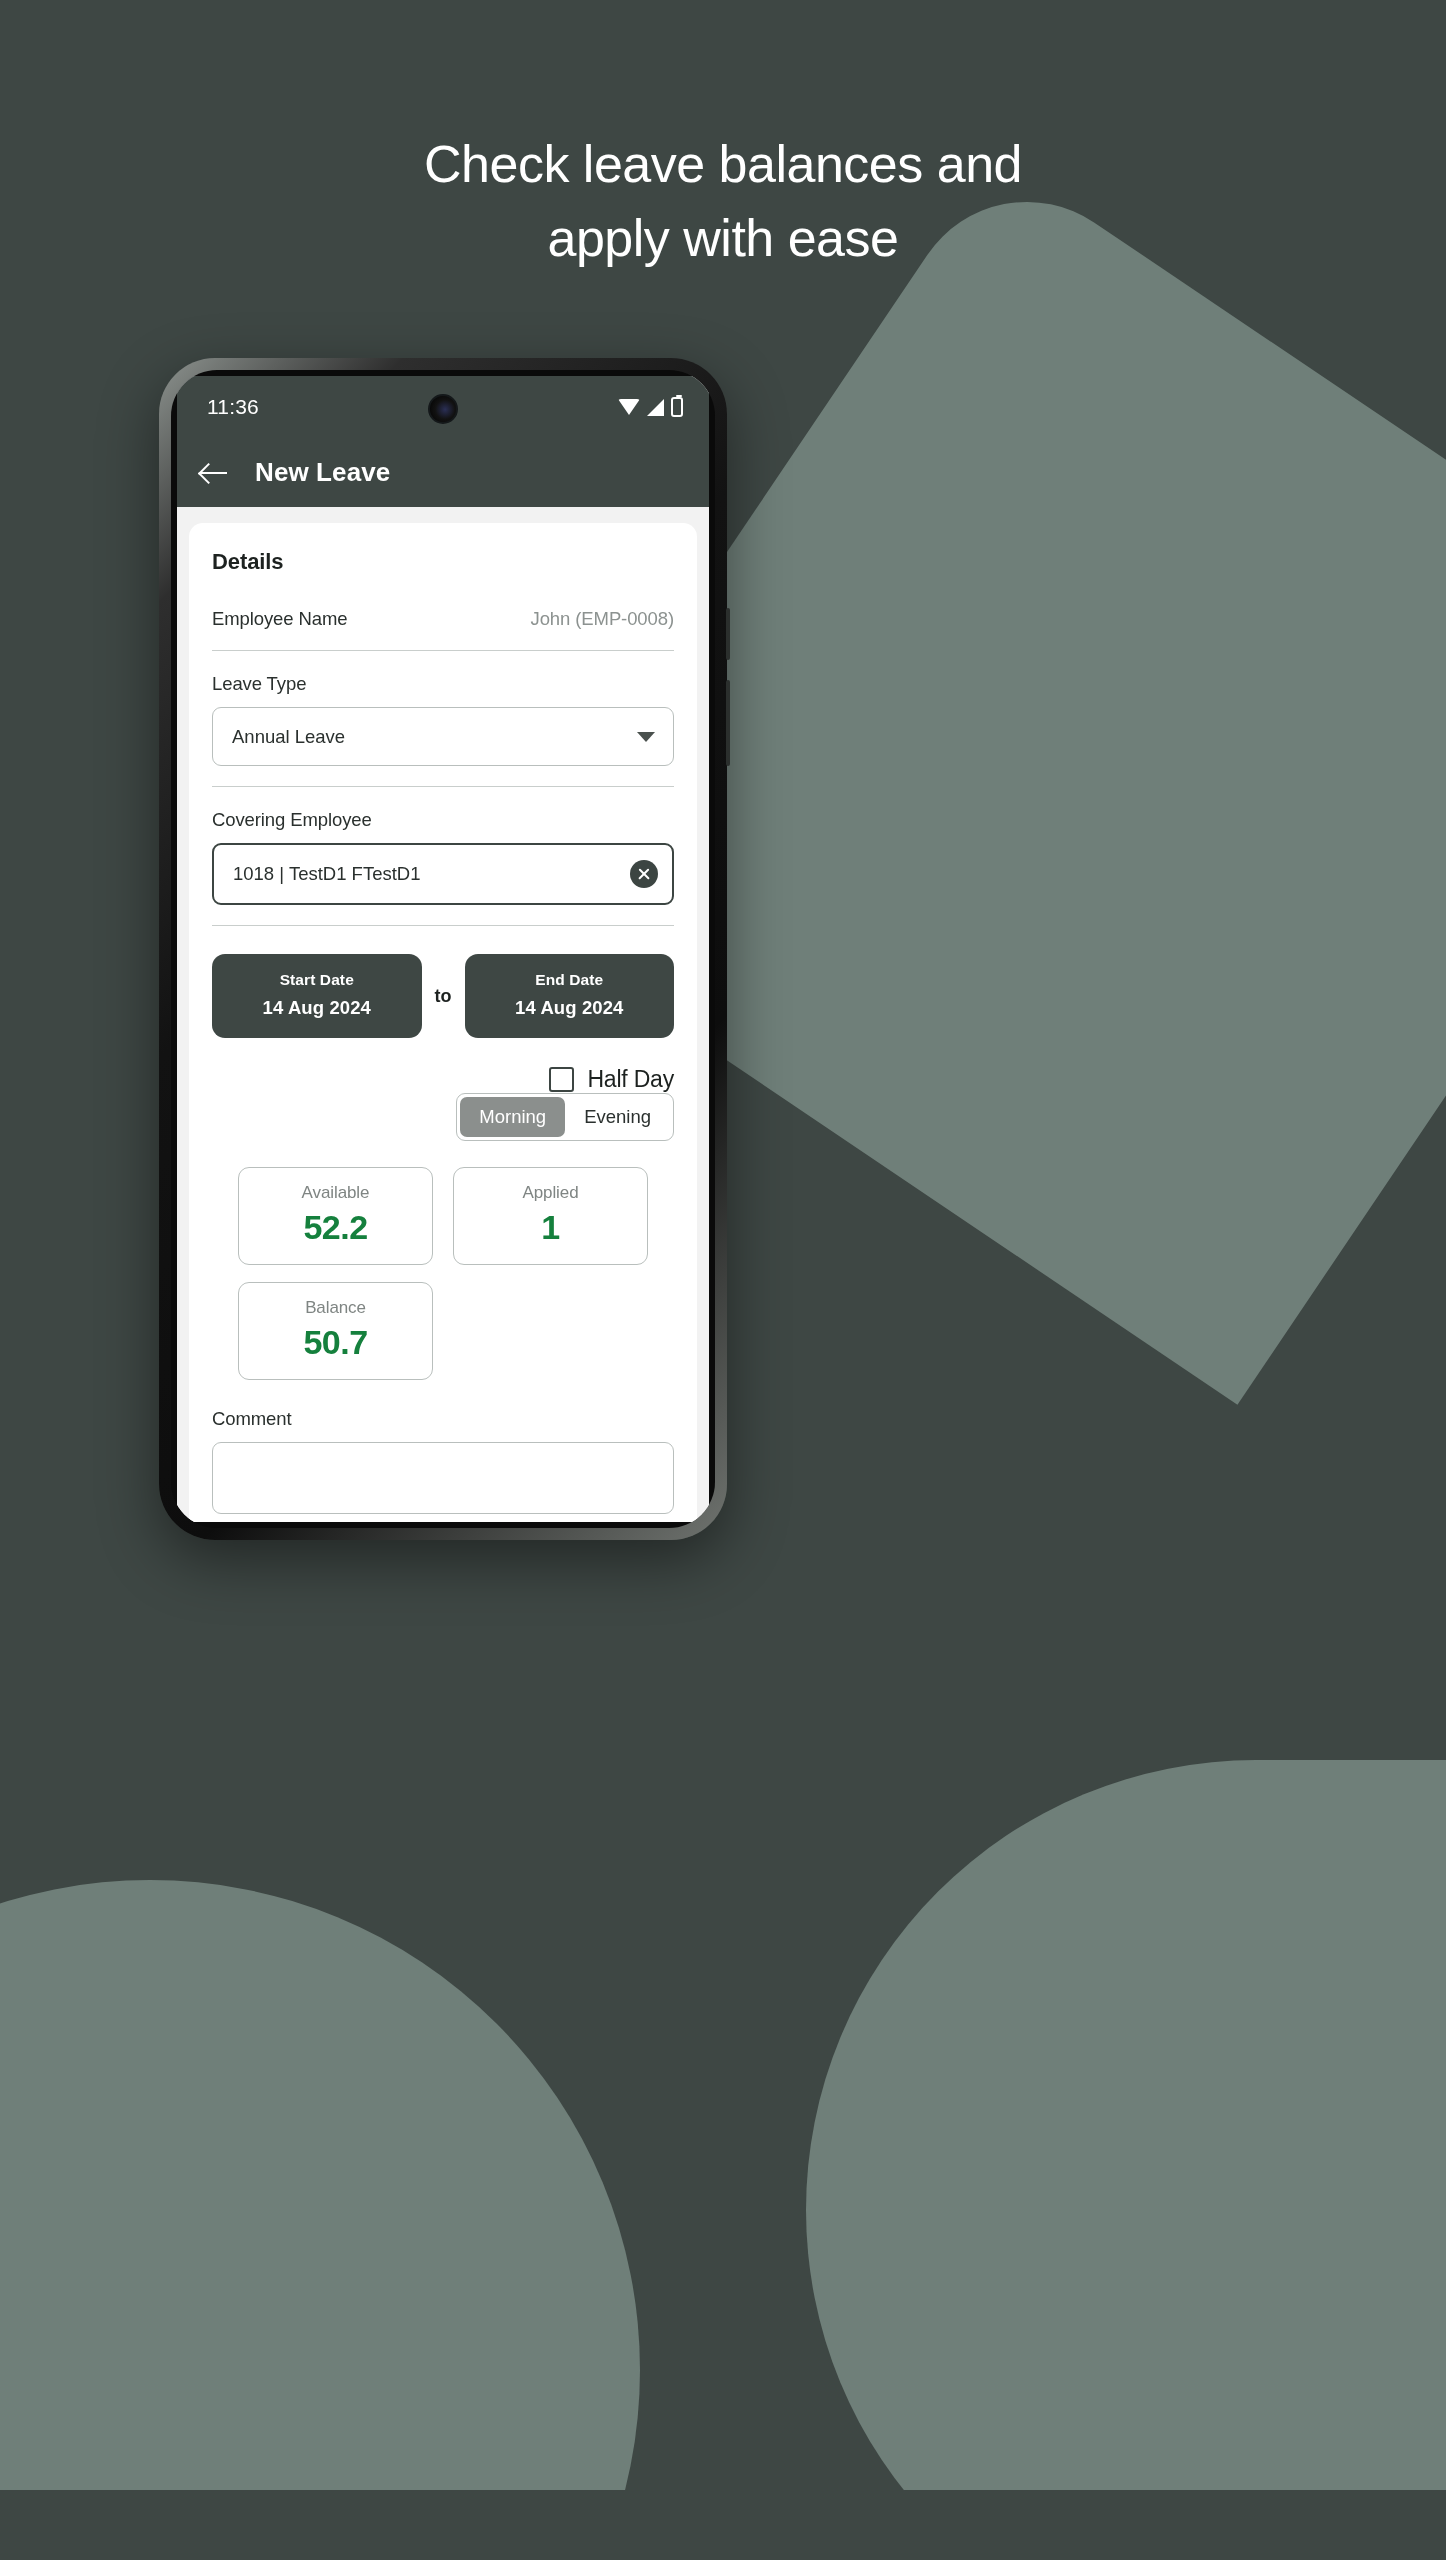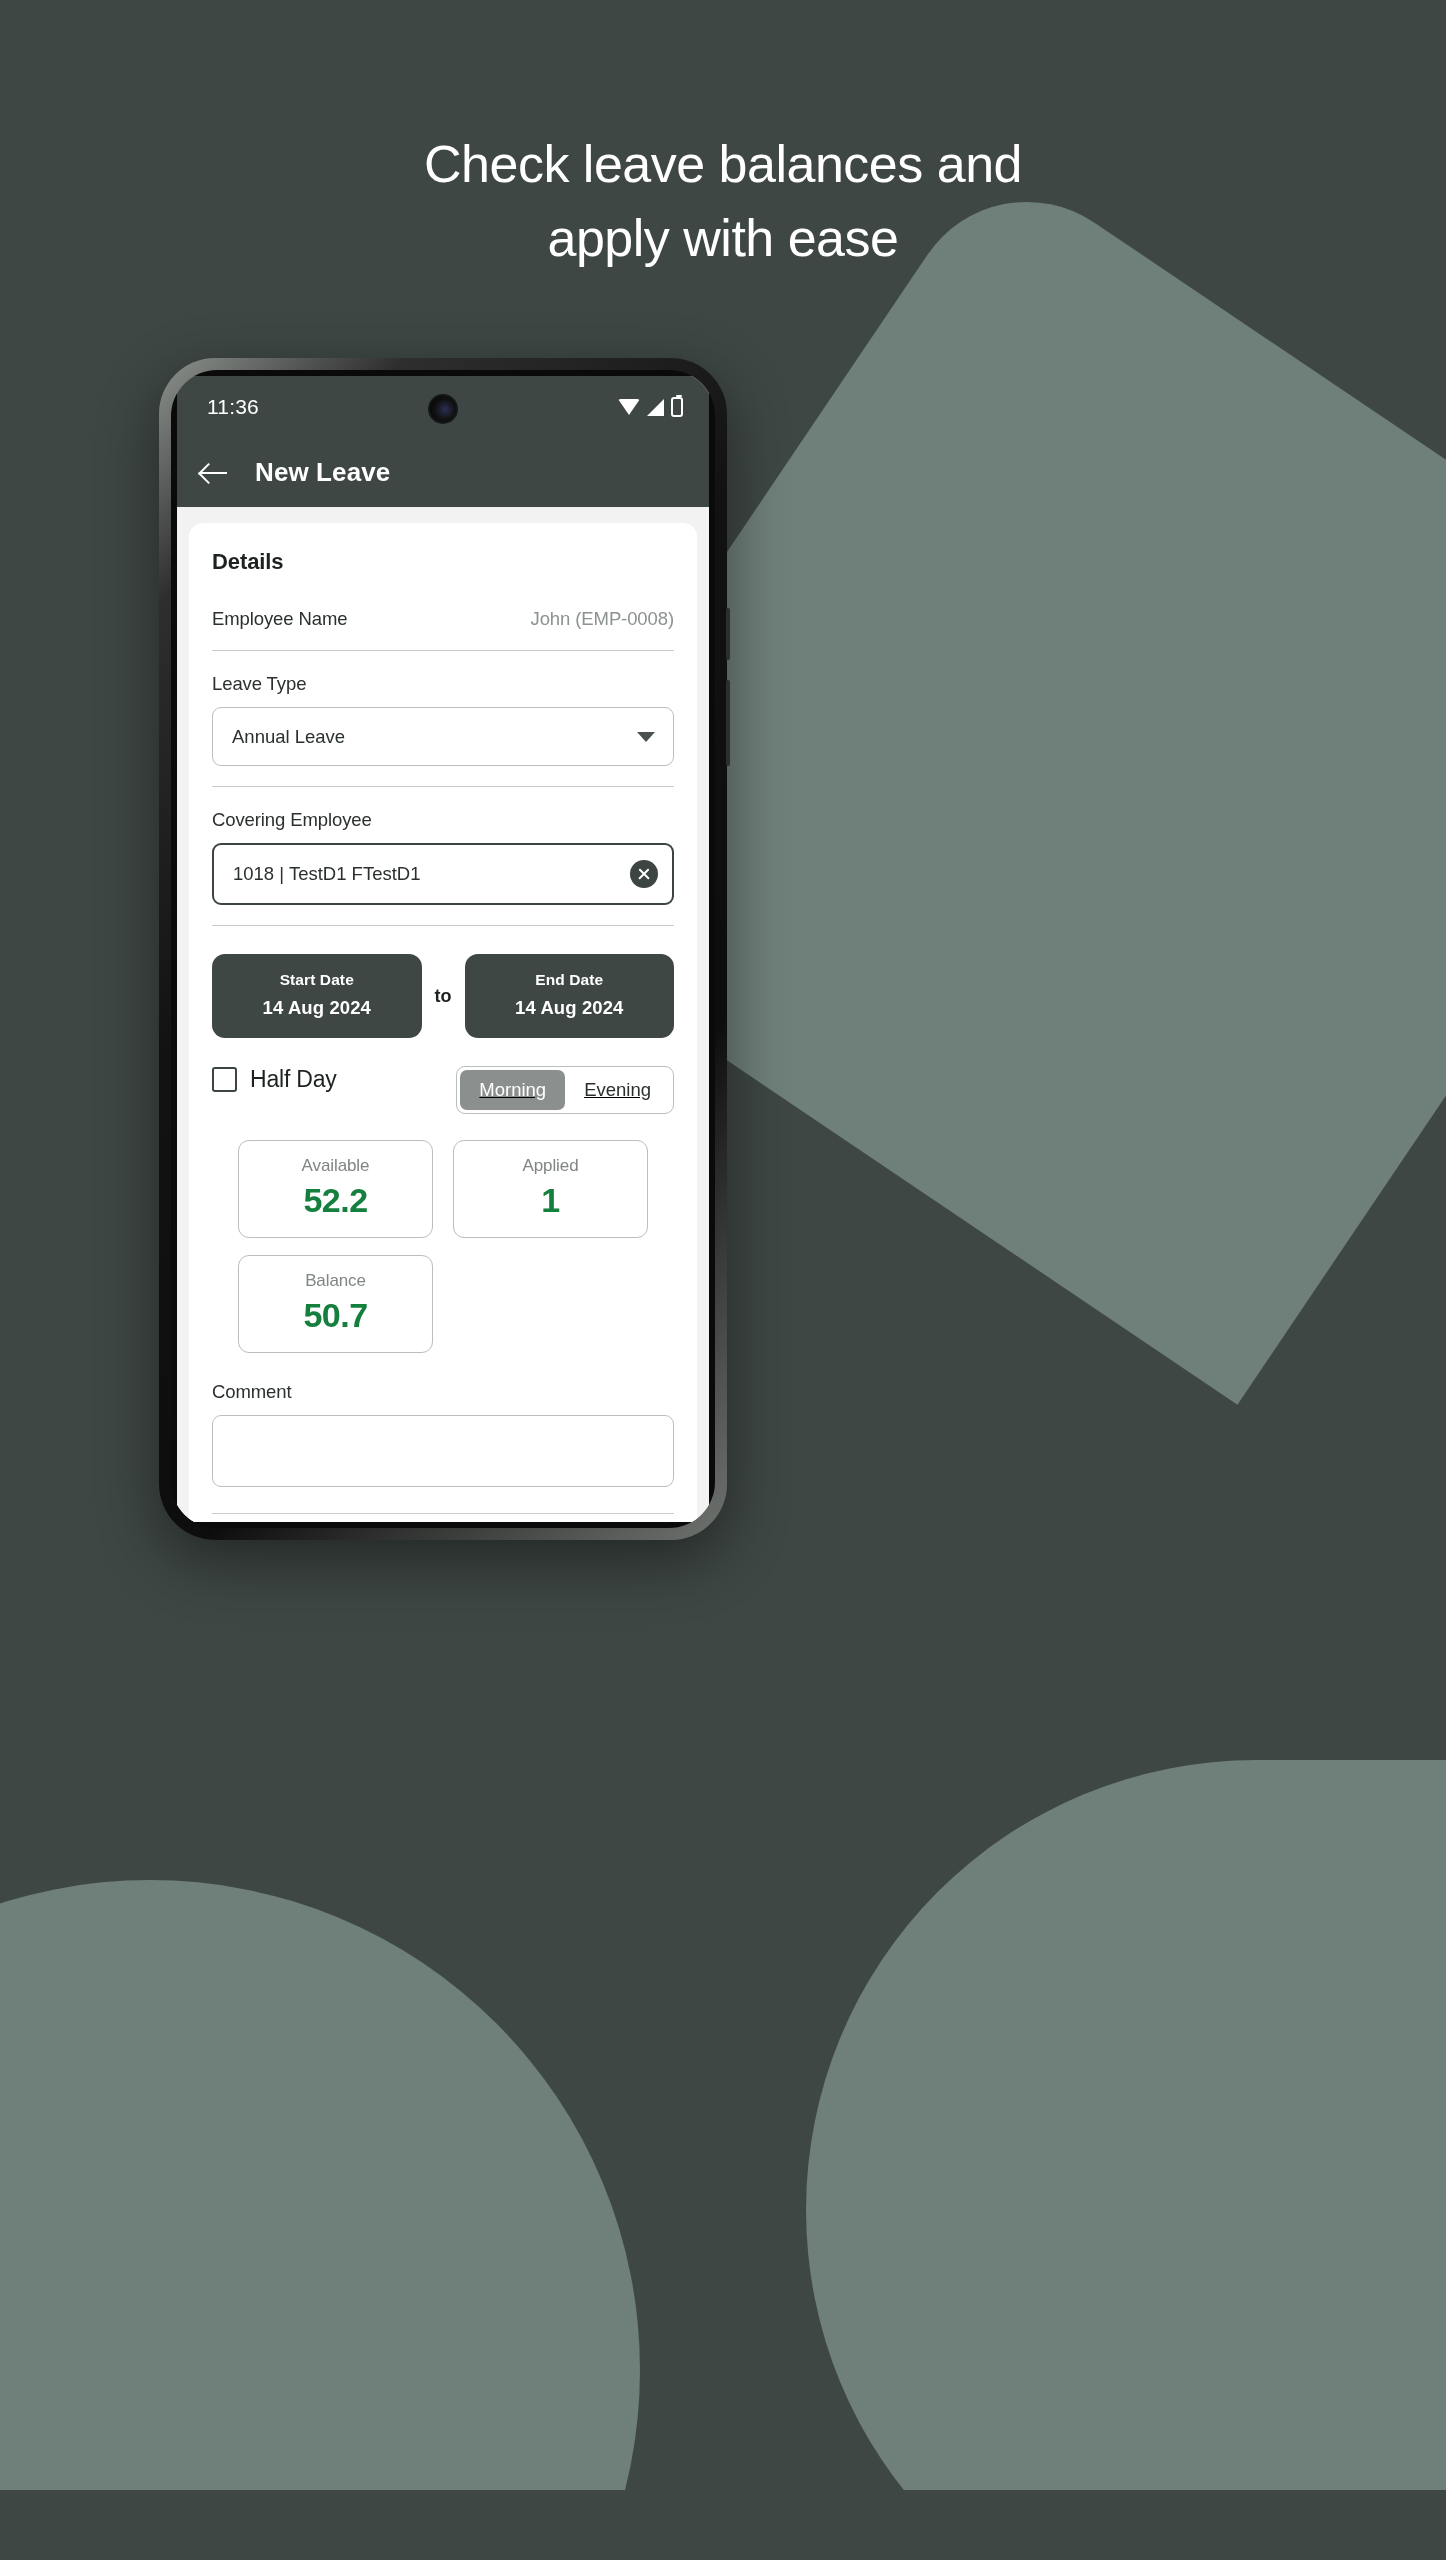--- a/index.html
+++ b/index.html
@@ -317,23 +317,24 @@
   }
   .to-label {
     font-size: 18px;
     font-weight: 700;
     color: #1d2220;
   }
 
   
   .halfday-row {
     display: flex;
-    align-items: flex-start;
+    align-items: flex-end;
     justify-content: space-between;
     margin-top: 28px;
+    flex-direction: column;
   }
   .checkbox-wrap {
     display: flex;
     align-items: center;
     gap: 13px;
     cursor: pointer;
   }
   .checkbox {
     width: 25px; height: 25px;
     border: 2.4px solid #3c4542;
@@ -345,21 +346,20 @@
     color: #1d2220;
     letter-spacing: -0.2px;
   }
   .segmented {
     display: flex;
     border: 1.4px solid #b9bfbd;
     border-radius: 9px;
     overflow: hidden;
     background: #fff;
     padding: 3px;
-    text-decoration: underline;
   }
   .seg {
     padding: 9px 19px;
     font-size: 18.5px;
     color: #2a302e;
     cursor: pointer;
     border-radius: 7px;
   }
   .seg.active {
     background: #8b8f8d;

